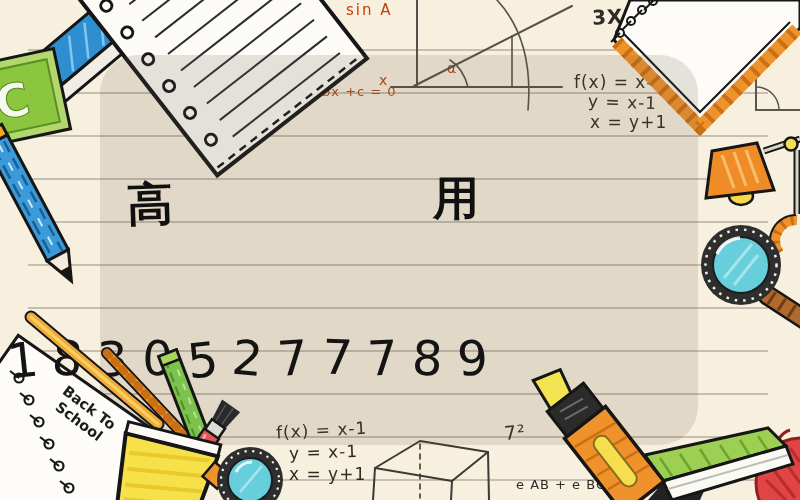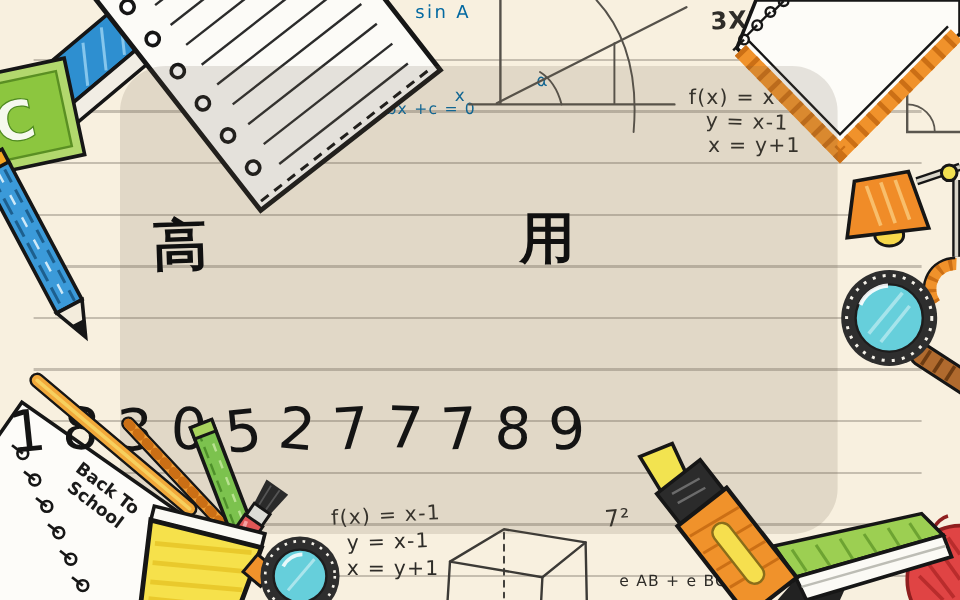--- a/index.html
+++ b/index.html
@@ -7,21 +7,21 @@
          background:#f8f0df;font-family:"DejaVu Sans","Liberation Sans",sans-serif;}
   .abs{position:absolute;left:0;top:0;}
   
   #ruled-lines{position:absolute;left:28px;top:49px;width:740px;height:432px;
     background:repeating-linear-gradient(to bottom,#b5ad9f 0 2px,transparent 2px 43px);
     opacity:.75;}
   
   #panel{position:absolute;left:100px;top:55px;width:598px;height:390px;
     background:rgba(103,90,70,0.155);border-radius:38px;}
   
-  .dtext{position:absolute;color:#0369a1;letter-spacing:1px;white-space:nowrap;
+  .dtext{position:absolute;color:#c2410c;letter-spacing:1px;white-space:nowrap;
     font-family:"DejaVu Sans","Liberation Sans",sans-serif;}
   .dark{color:#2e2c28;}
   
   .cchar{position:absolute;font-family:"DejaVu Serif","Liberation Serif",serif;
     font-weight:bold;font-size:46px;line-height:1;color:#101010;}
   
   #digits{position:absolute;left:0;top:330px;width:520px;height:60px;color:#141414;}
   #digits span{display:inline-block;width:45px;font-size:48px;line-height:56px;
     text-align:center;font-family:"DejaVu Sans",sans-serif;}
   #digits span:nth-child(1){transform:rotate(-6deg) translateY(2px);}

